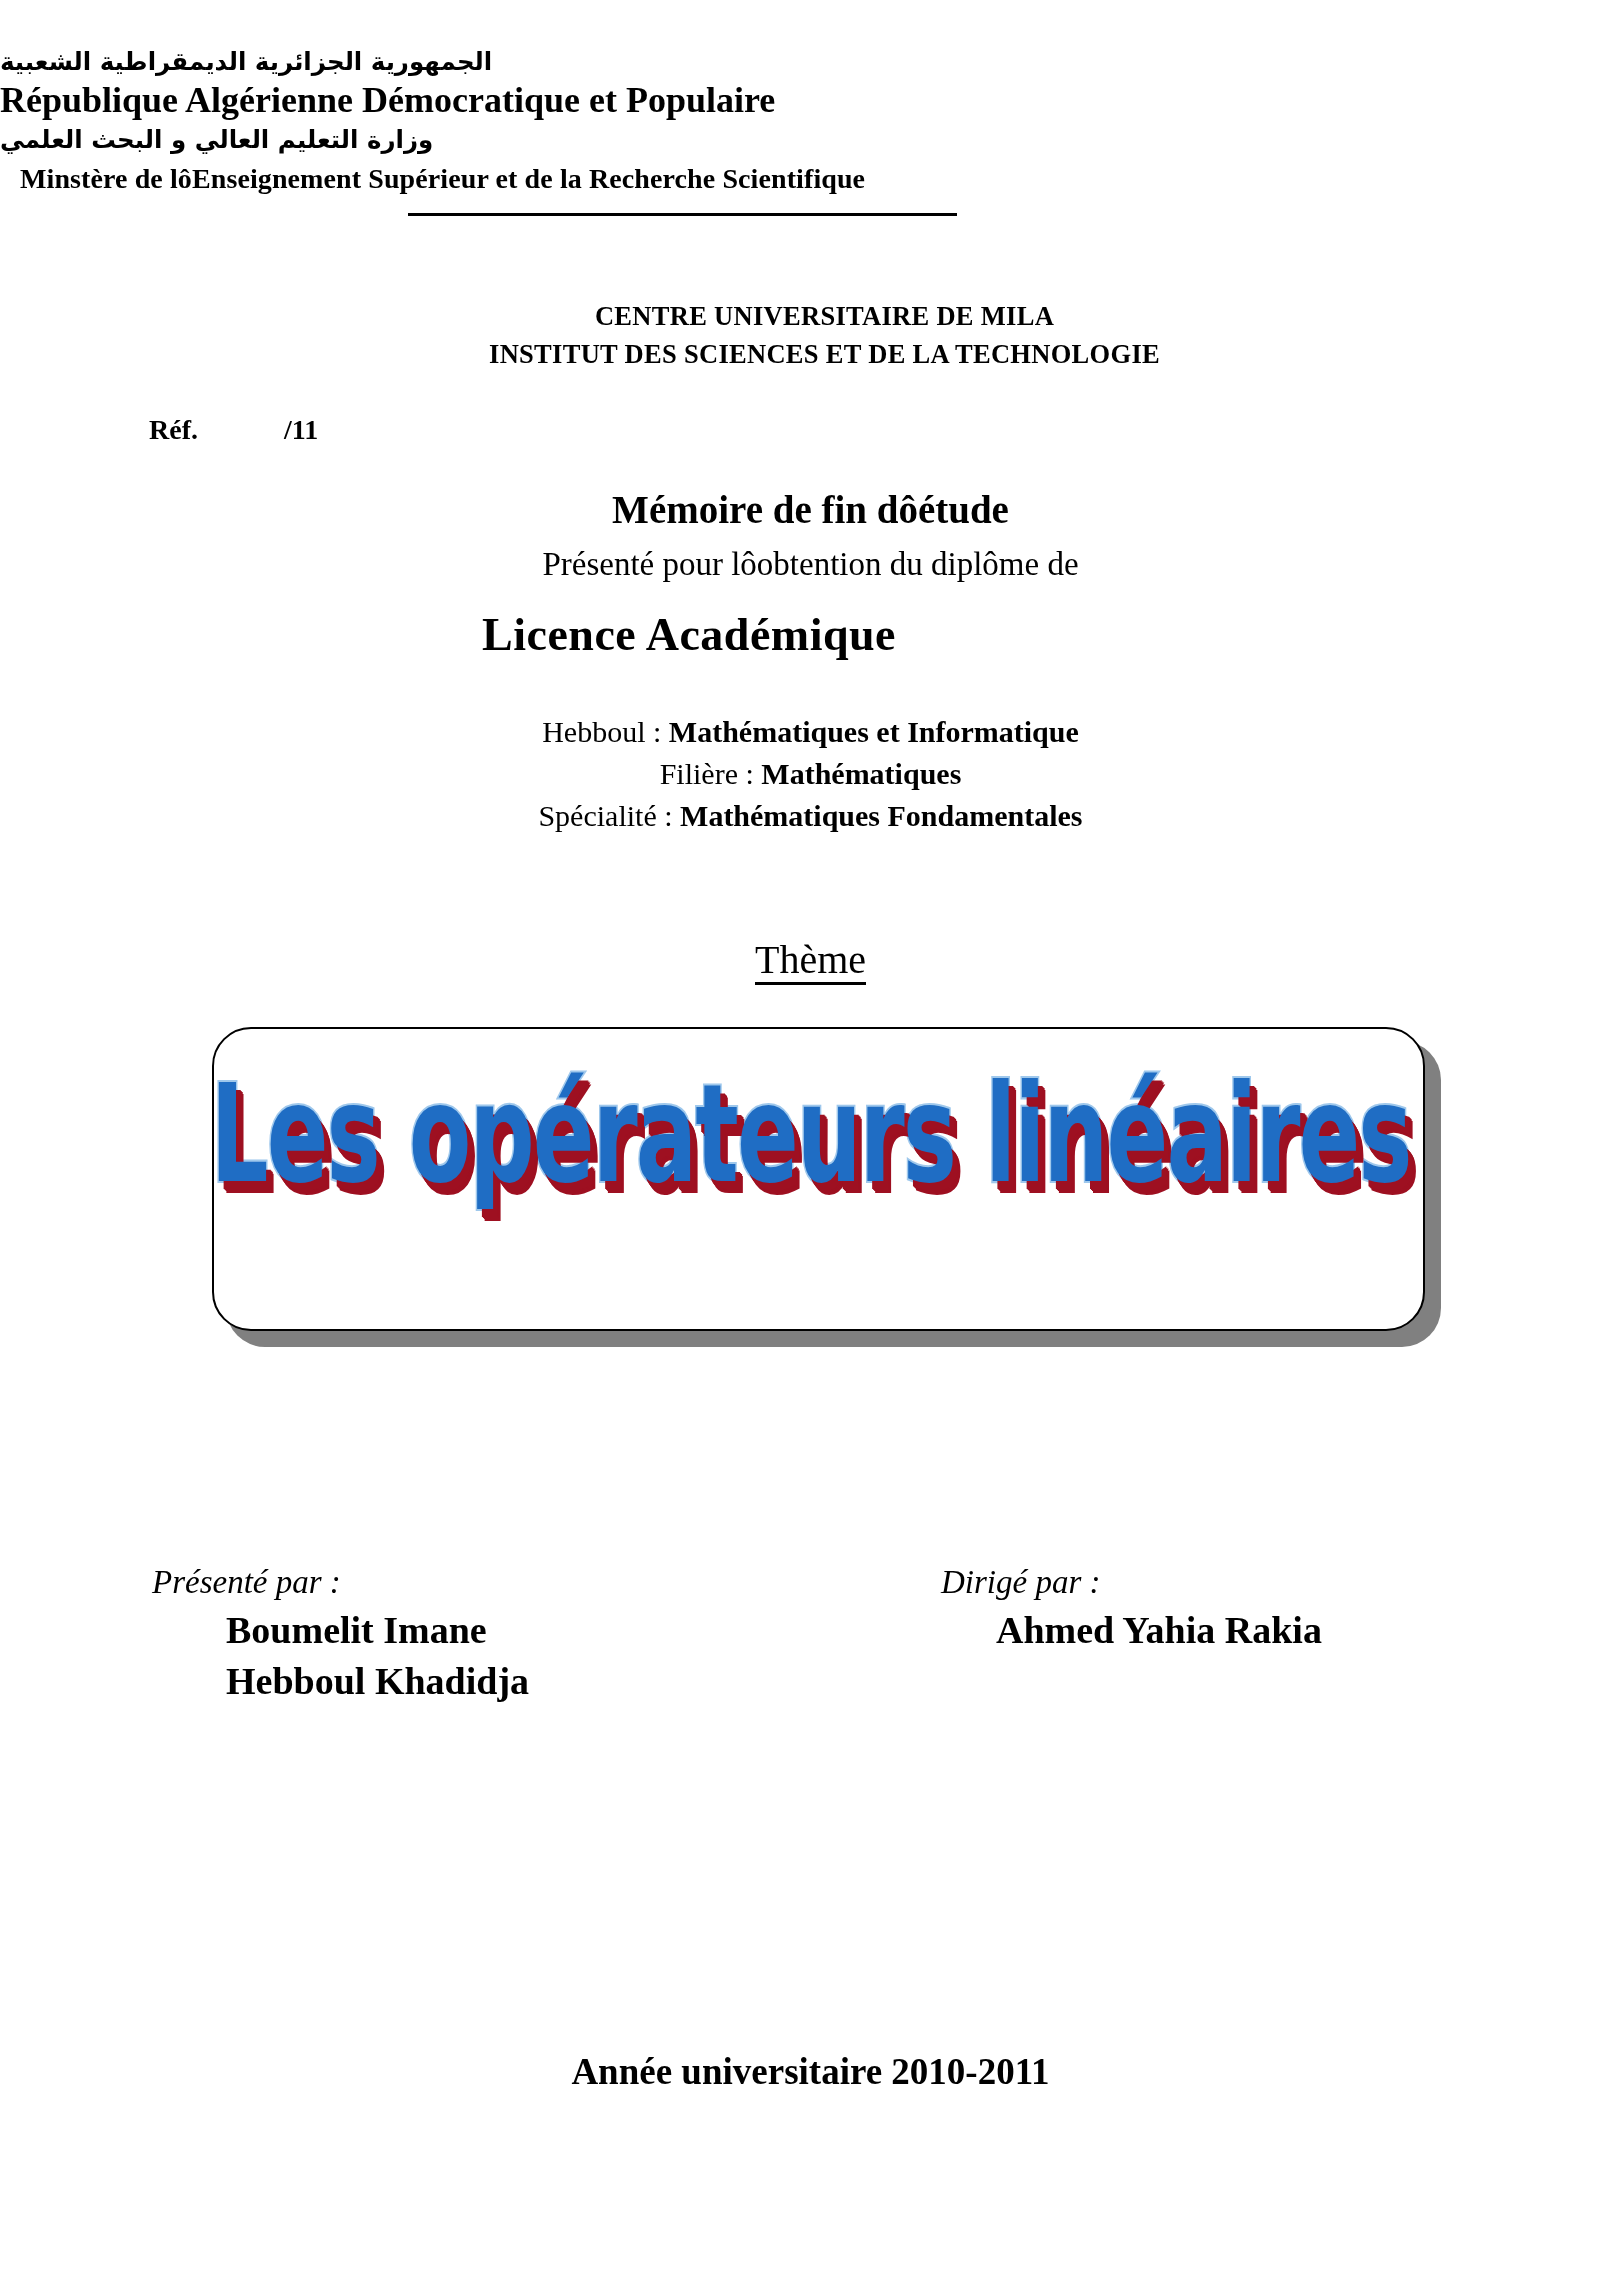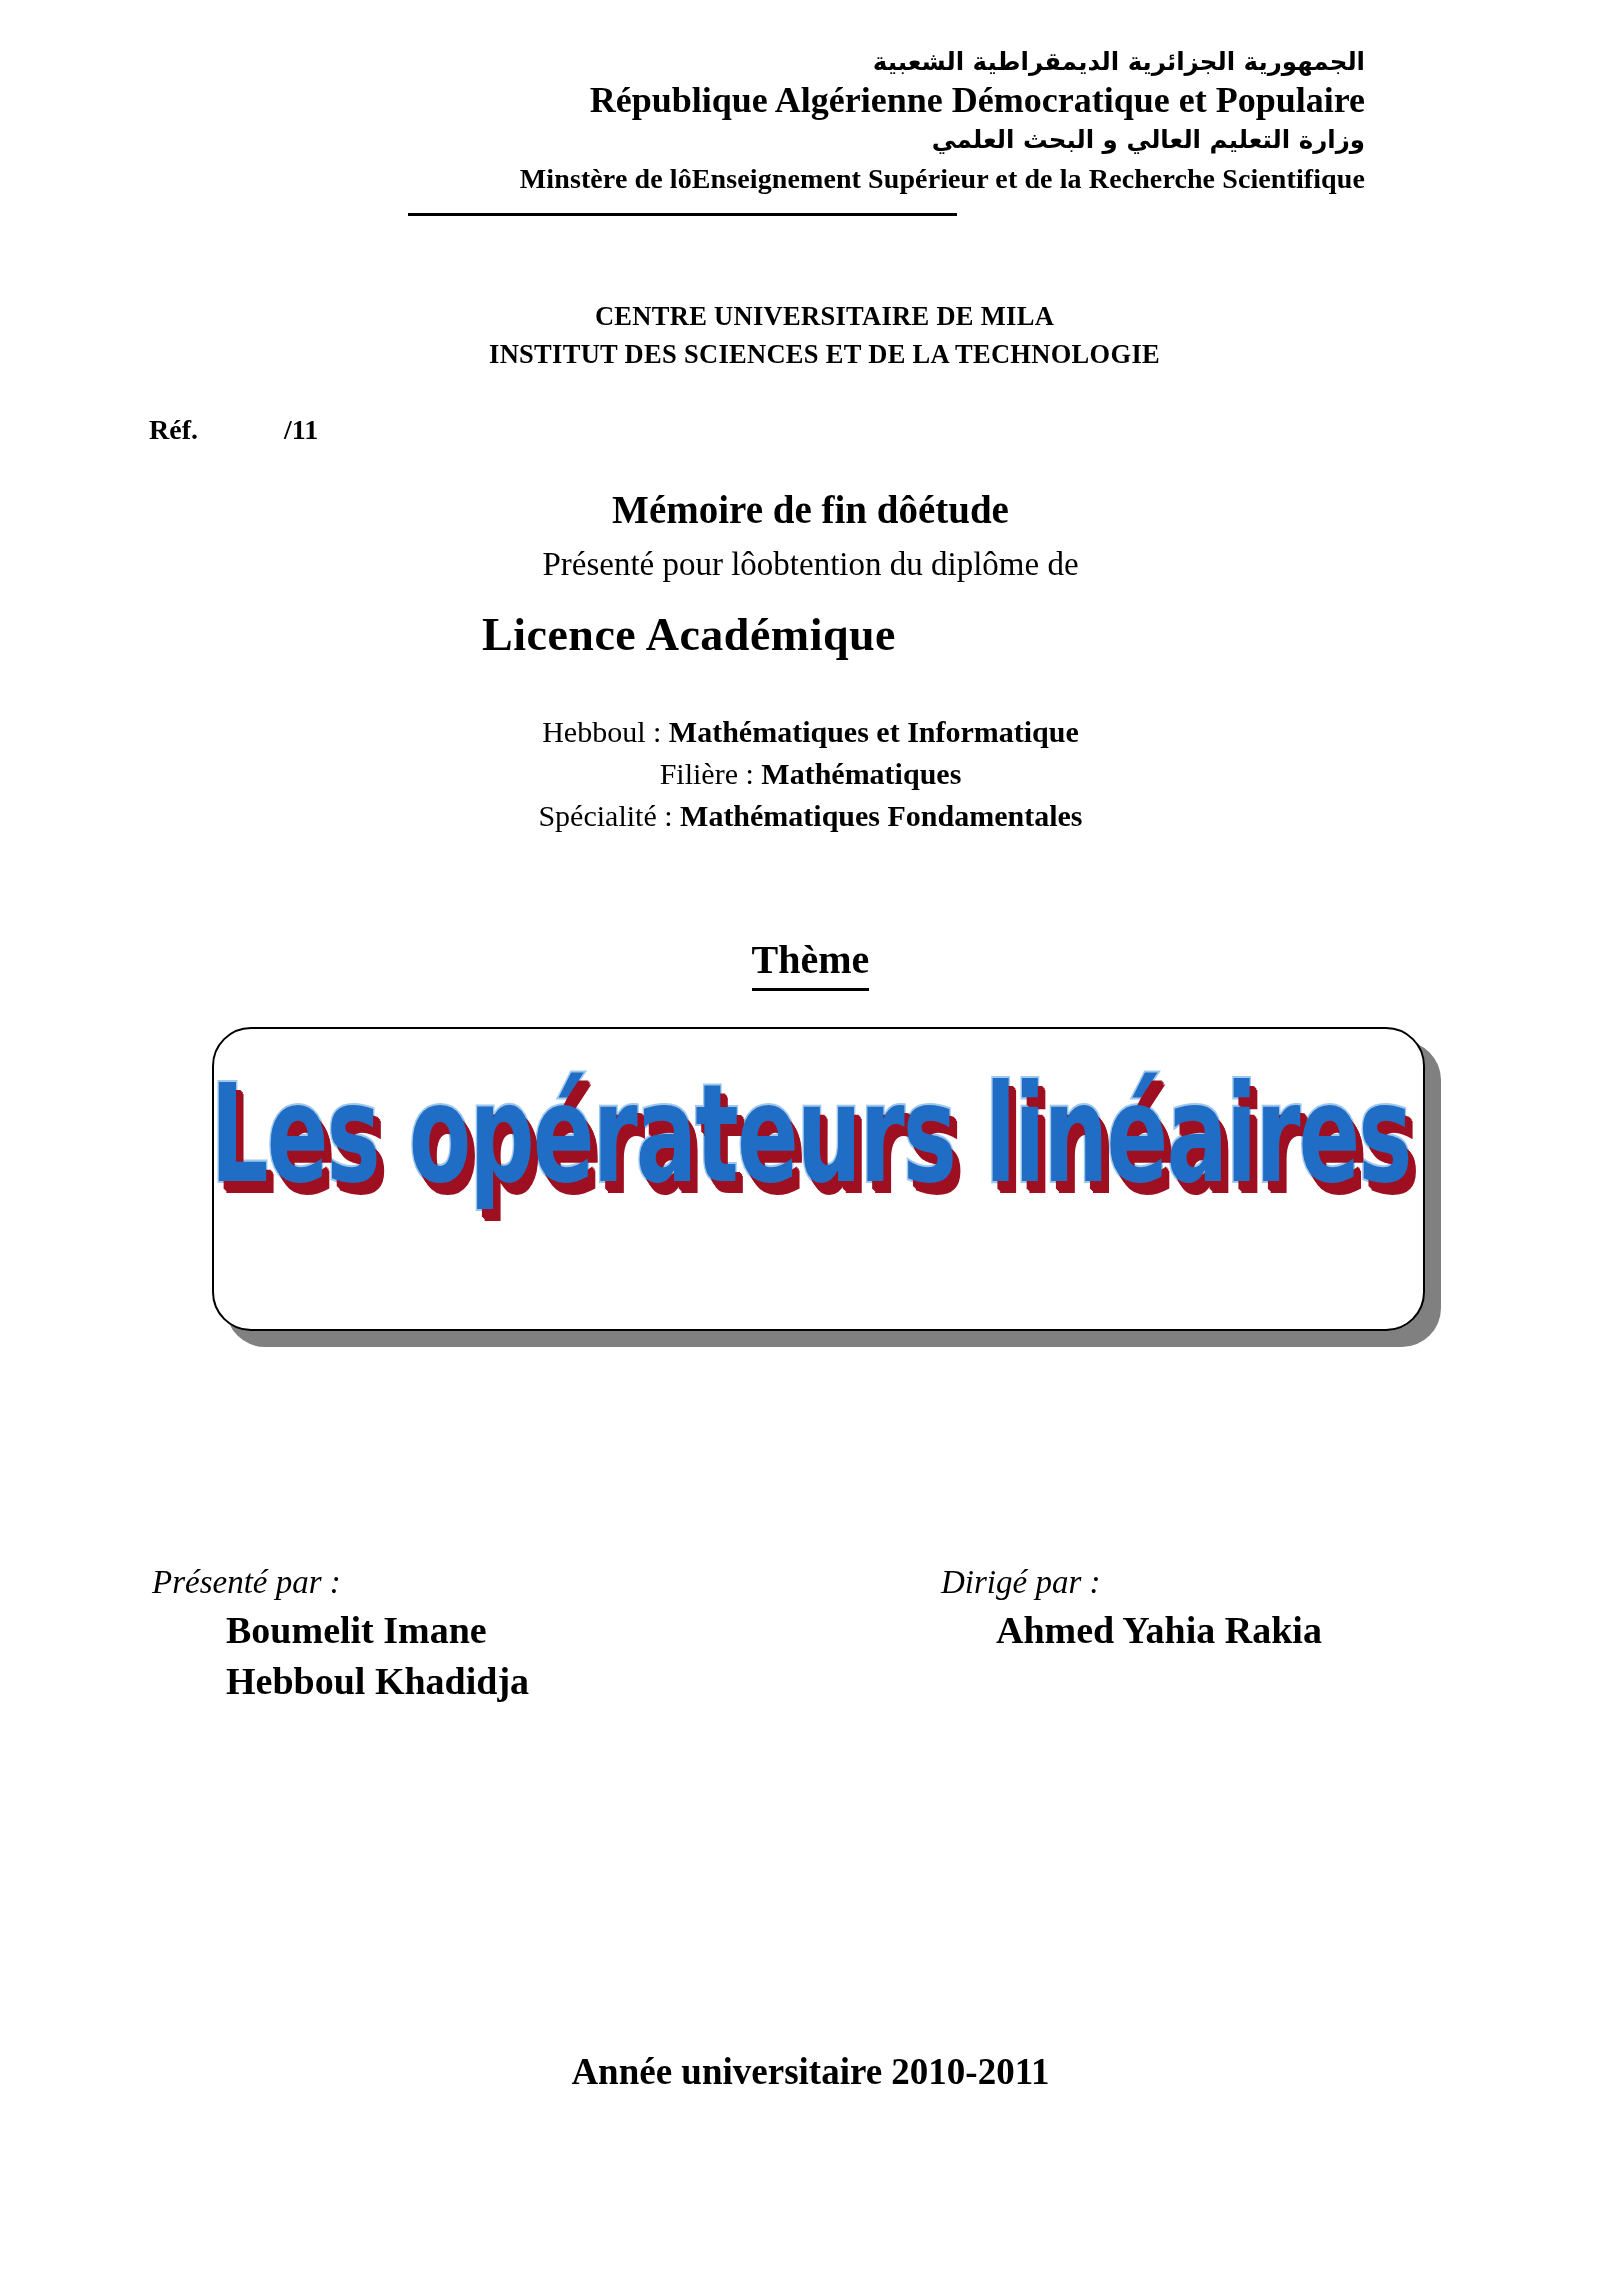--- a/index.html
+++ b/index.html
@@ -22,21 +22,21 @@
     height: 2293px;
     background: #ffffff;
   }
 
   
   .header {
     position: absolute;
     top: 43px;
     left: 0;
     width: 1365px;
-    text-align: right;
+    text-align: left;
   }
   .ar-line {
     font-family: "DejaVu Sans", sans-serif;
     font-weight: bold;
     font-size: 24.5px;
     line-height: 37px;
     direction: rtl;
     unicode-bidi: bidi-override;
     letter-spacing: 0px;
   }
@@ -133,24 +133,24 @@
   }
 
   .theme-head {
     position: absolute;
     top: 936px;
     left: 0;
     width: 1621px;
     text-align: center;
   }
   .theme-head span {
-    font-weight: bold;
+    font-weight: normal;
     font-size: 40px;
     border-bottom: 3.9px solid #000;
-    padding-bottom: 6px;
+    padding-bottom: 0;
   }
 
   
   .theme-box-wrap {
     position: absolute;
     top: 1027px;
     left: 212px;
     width: 1215px;
     height: 323px;
   }

